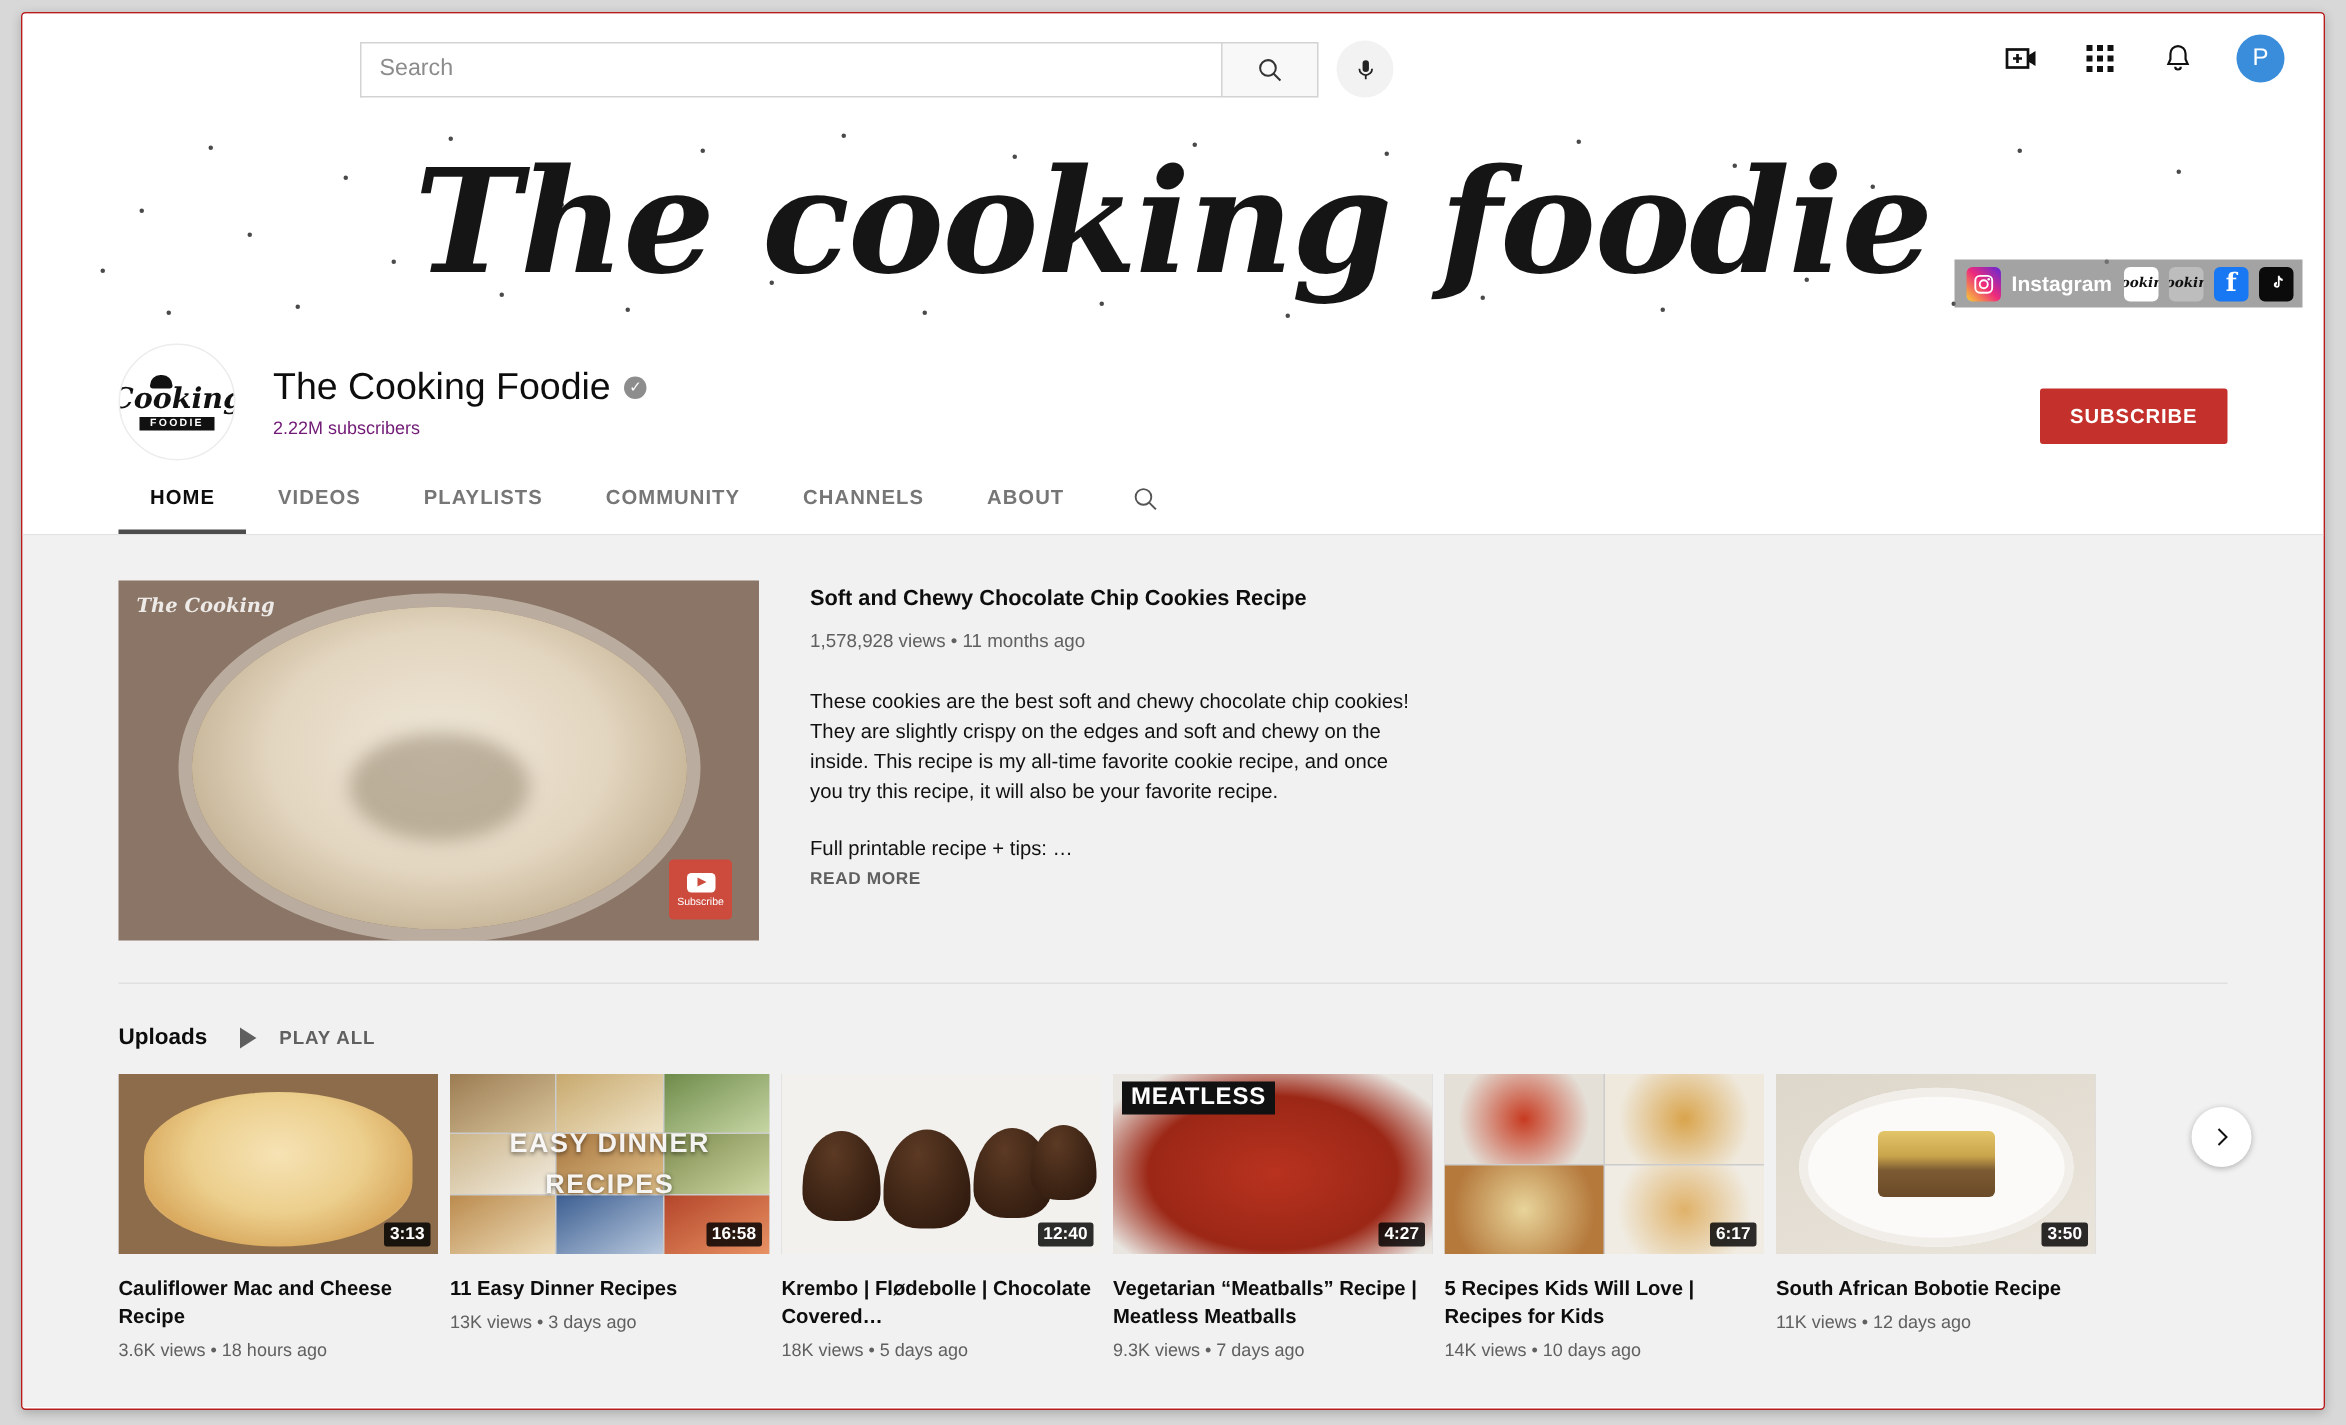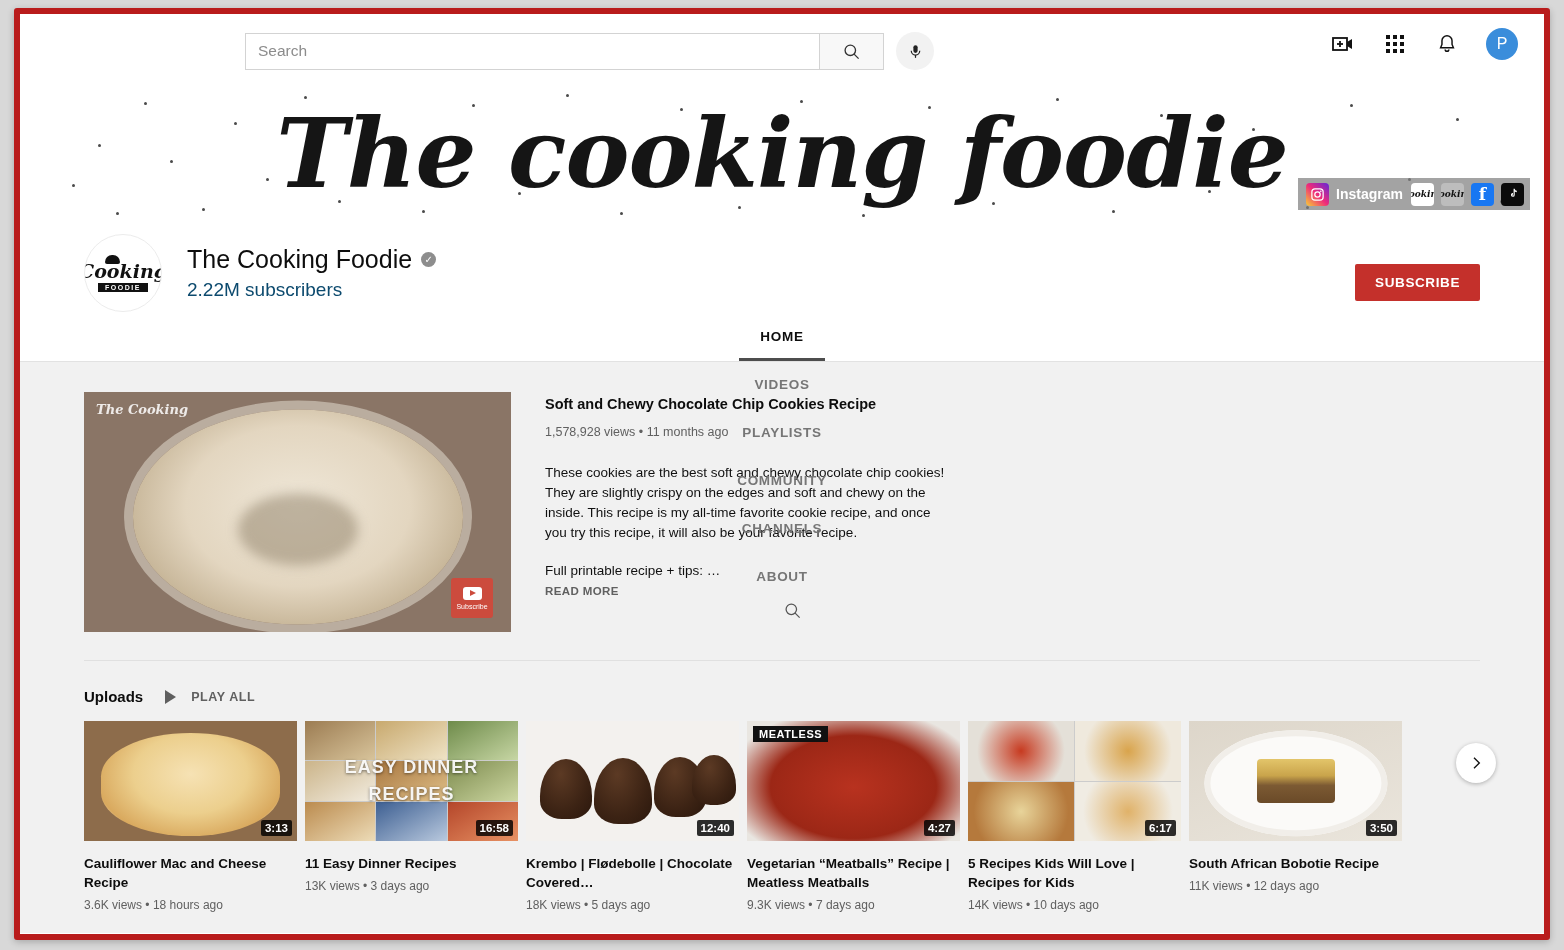--- a/index.html
+++ b/index.html
@@ -7,21 +7,21 @@
     width: 1564px; height: 950px;
     background: #d8d8d8;
     font-family: "Liberation Sans", sans-serif;
     overflow: hidden;
   }
   .window-frame {
     position: absolute;
     left: 14px; top: 8px;
     width: 1536px; height: 932px;
     background: #ffffff;
-    border: 6px solid #b91c1c;
+    border: 1px solid #b91c1c;
     border-radius: 3px;
     box-shadow: 0 2px 7px rgba(0,0,0,0.22);
     overflow: hidden;
   }
 
   
   .topbar {
     position: relative;
     height: 68px;
     background: #ffffff;
@@ -187,40 +187,39 @@
     letter-spacing: 1.5px; margin-top: 2px;
   }
   .ch-meta { margin-left: 25px; }
   .ch-name-row { display: flex; align-items: center; gap: 9px; }
   .ch-name { font-size: 25px; color: #0d0d0d; font-weight: 400; }
   .verified {
     width: 15px; height: 15px; border-radius: 50%;
     background: #8d8d8d; color: #fff;
     font-size: 10px; line-height: 15px; text-align: center;
   }
-  .ch-subs { font-size: 19px; color: #0c4a6e; margin-top: 5px; }
+  .ch-subs { font-size: 12px; color: #701a75; margin-top: 5px; }
   .subscribe-btn {
     position: absolute;
     right: 64px; top: 41px;
     background: #c4302b;
     color: #fff;
     border: none;
     padding: 11px 20px;
     font-size: 13.5px;
     font-weight: 600;
     letter-spacing: 0.6px;
     cursor: pointer;
     border-radius: 2px;
     font-family: "Liberation Sans", sans-serif;
   }
   .tabs {
     display: flex; align-items: center;
     gap: 0; margin-top: 14px;
     height: 48px;
-    flex-direction: column;
   }
   .tab {
     font-size: 13.5px;
     font-weight: 600;
     letter-spacing: 0.7px;
     color: #767676;
     padding: 0 21px;
     height: 48px;
     line-height: 48px;
     cursor: pointer;
@@ -415,21 +414,21 @@
     background: radial-gradient(ellipse at 40% 25%, #5c3a24 0%, #3c2314 60%, #2a170c 100%);
     border-radius: 50% 50% 42% 42%/62% 62% 30% 30%;
   }
   .t-meat {
     position: absolute; inset: 0;
     background: radial-gradient(ellipse at 50% 55%, #b8321f 0%, #9c2716 55%, #e9e6e1 86%);
   }
   .meatless-tag {
     position: absolute; left: 6px; top: 5px;
     background: #111; color: #fff;
-    font-size: 11px; font-weight: 700;
+    font-size: 16px; font-weight: 700;
     padding: 2px 6px; letter-spacing: 0.5px;
   }
   .t-kids { position: absolute; inset: 0; display: grid;
     grid-template-columns: 1fr 1fr; grid-template-rows: 1fr 1fr; gap: 1px; }
   .t-bobotie {
     position: absolute; inset: 0;
     background: linear-gradient(160deg,#ddd6ca 0%,#eae5dc 100%);
   }
   .plate {
     position: absolute; left: 50%; top: 52%;

